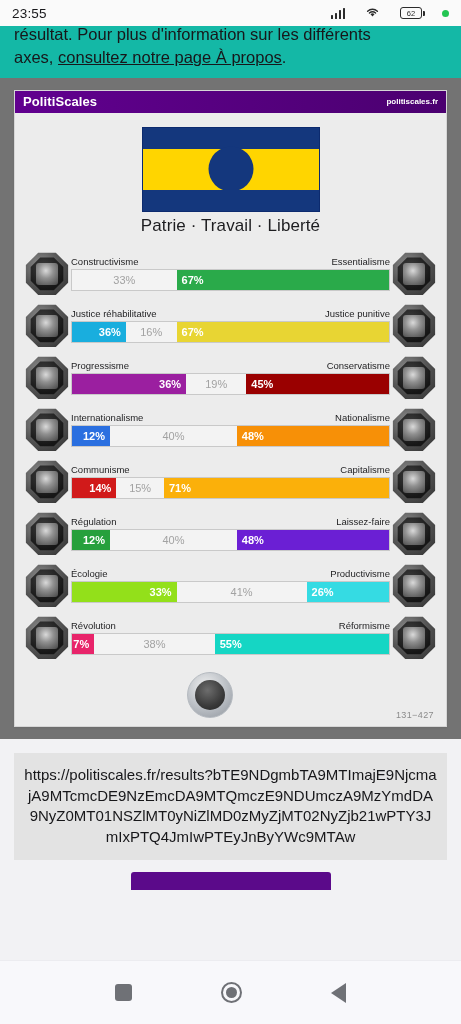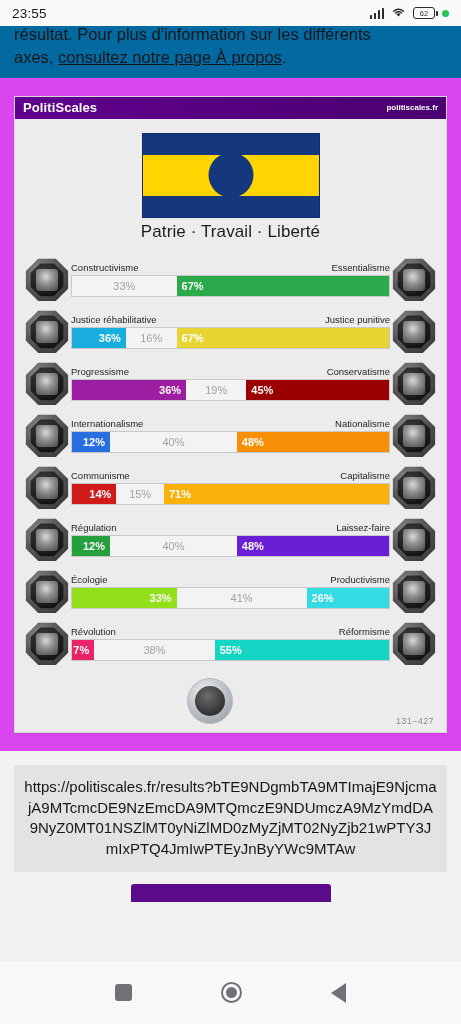--- a/index.html
+++ b/index.html
@@ -12,21 +12,21 @@
   body { position: relative; }
 
   
   .statusbar {
     height: 26px; width: 100%;
     background: #fafafa;
     display: flex; align-items: center; justify-content: space-between;
     padding: 0 12px;
   }
   .sb-time { font-size: 13.5px; color: #18181b; letter-spacing: .2px; }
-  .sb-right { display: flex; align-items: center; gap: 7px; }
+  .sb-right { display: flex; align-items: center; gap: 20px; }
   .sig { display: flex; align-items: flex-end; gap: 1.5px; height: 11px; }
   .sig i { width: 2.5px; background: #2b2b2b; border-radius: .5px; display: block; }
   .sig i:nth-child(1) { height: 4px; }
   .sig i:nth-child(2) { height: 6px; }
   .sig i:nth-child(3) { height: 8.5px; }
   .sig i:nth-child(4) { height: 11px; }
   .batt {
     width: 22px; height: 12px; border: 1.4px solid #2b2b2b; border-radius: 3px;
     display: flex; align-items: center; justify-content: center;
     font-size: 7.5px; color: #2b2b2b; position: relative;
@@ -34,27 +34,27 @@
   .batt::after {
     content: ""; position: absolute; right: -3.5px; top: 3px;
     width: 2px; height: 5px; background: #2b2b2b; border-radius: 0 1px 1px 0;
   }
   .greendot { width: 7px; height: 7px; border-radius: 50%; background: #23c552; }
 
   
   .page-intro {
     padding: 2px 14px 8px 14px;
     font-size: 16.5px; line-height: 1.42; color: #17171a;
-    background: #0369a1;
+    background: #14b8a6;
   }
   .page-intro .clipped { display: block; margin-top: -5px; }
   .page-intro a { color: #17171a; text-decoration: underline; }
 
   
-  .card-wrap { padding: 18px 14px; background: #d946ef; }
+  .card-wrap { padding: 12px 14px; background: #737373; }
   .card {
     background: #ececec;
     border: 1px solid #d6d6d6;
     box-shadow: 0 1px 2px rgba(0,0,0,.08);
   }
   .card-header {
     background: #5b0a8a;
     background: linear-gradient(90deg,#61008f 0%, #4b0070 100%);
     height: 22px; display: flex; align-items: center;
     justify-content: space-between; padding: 0 8px;

